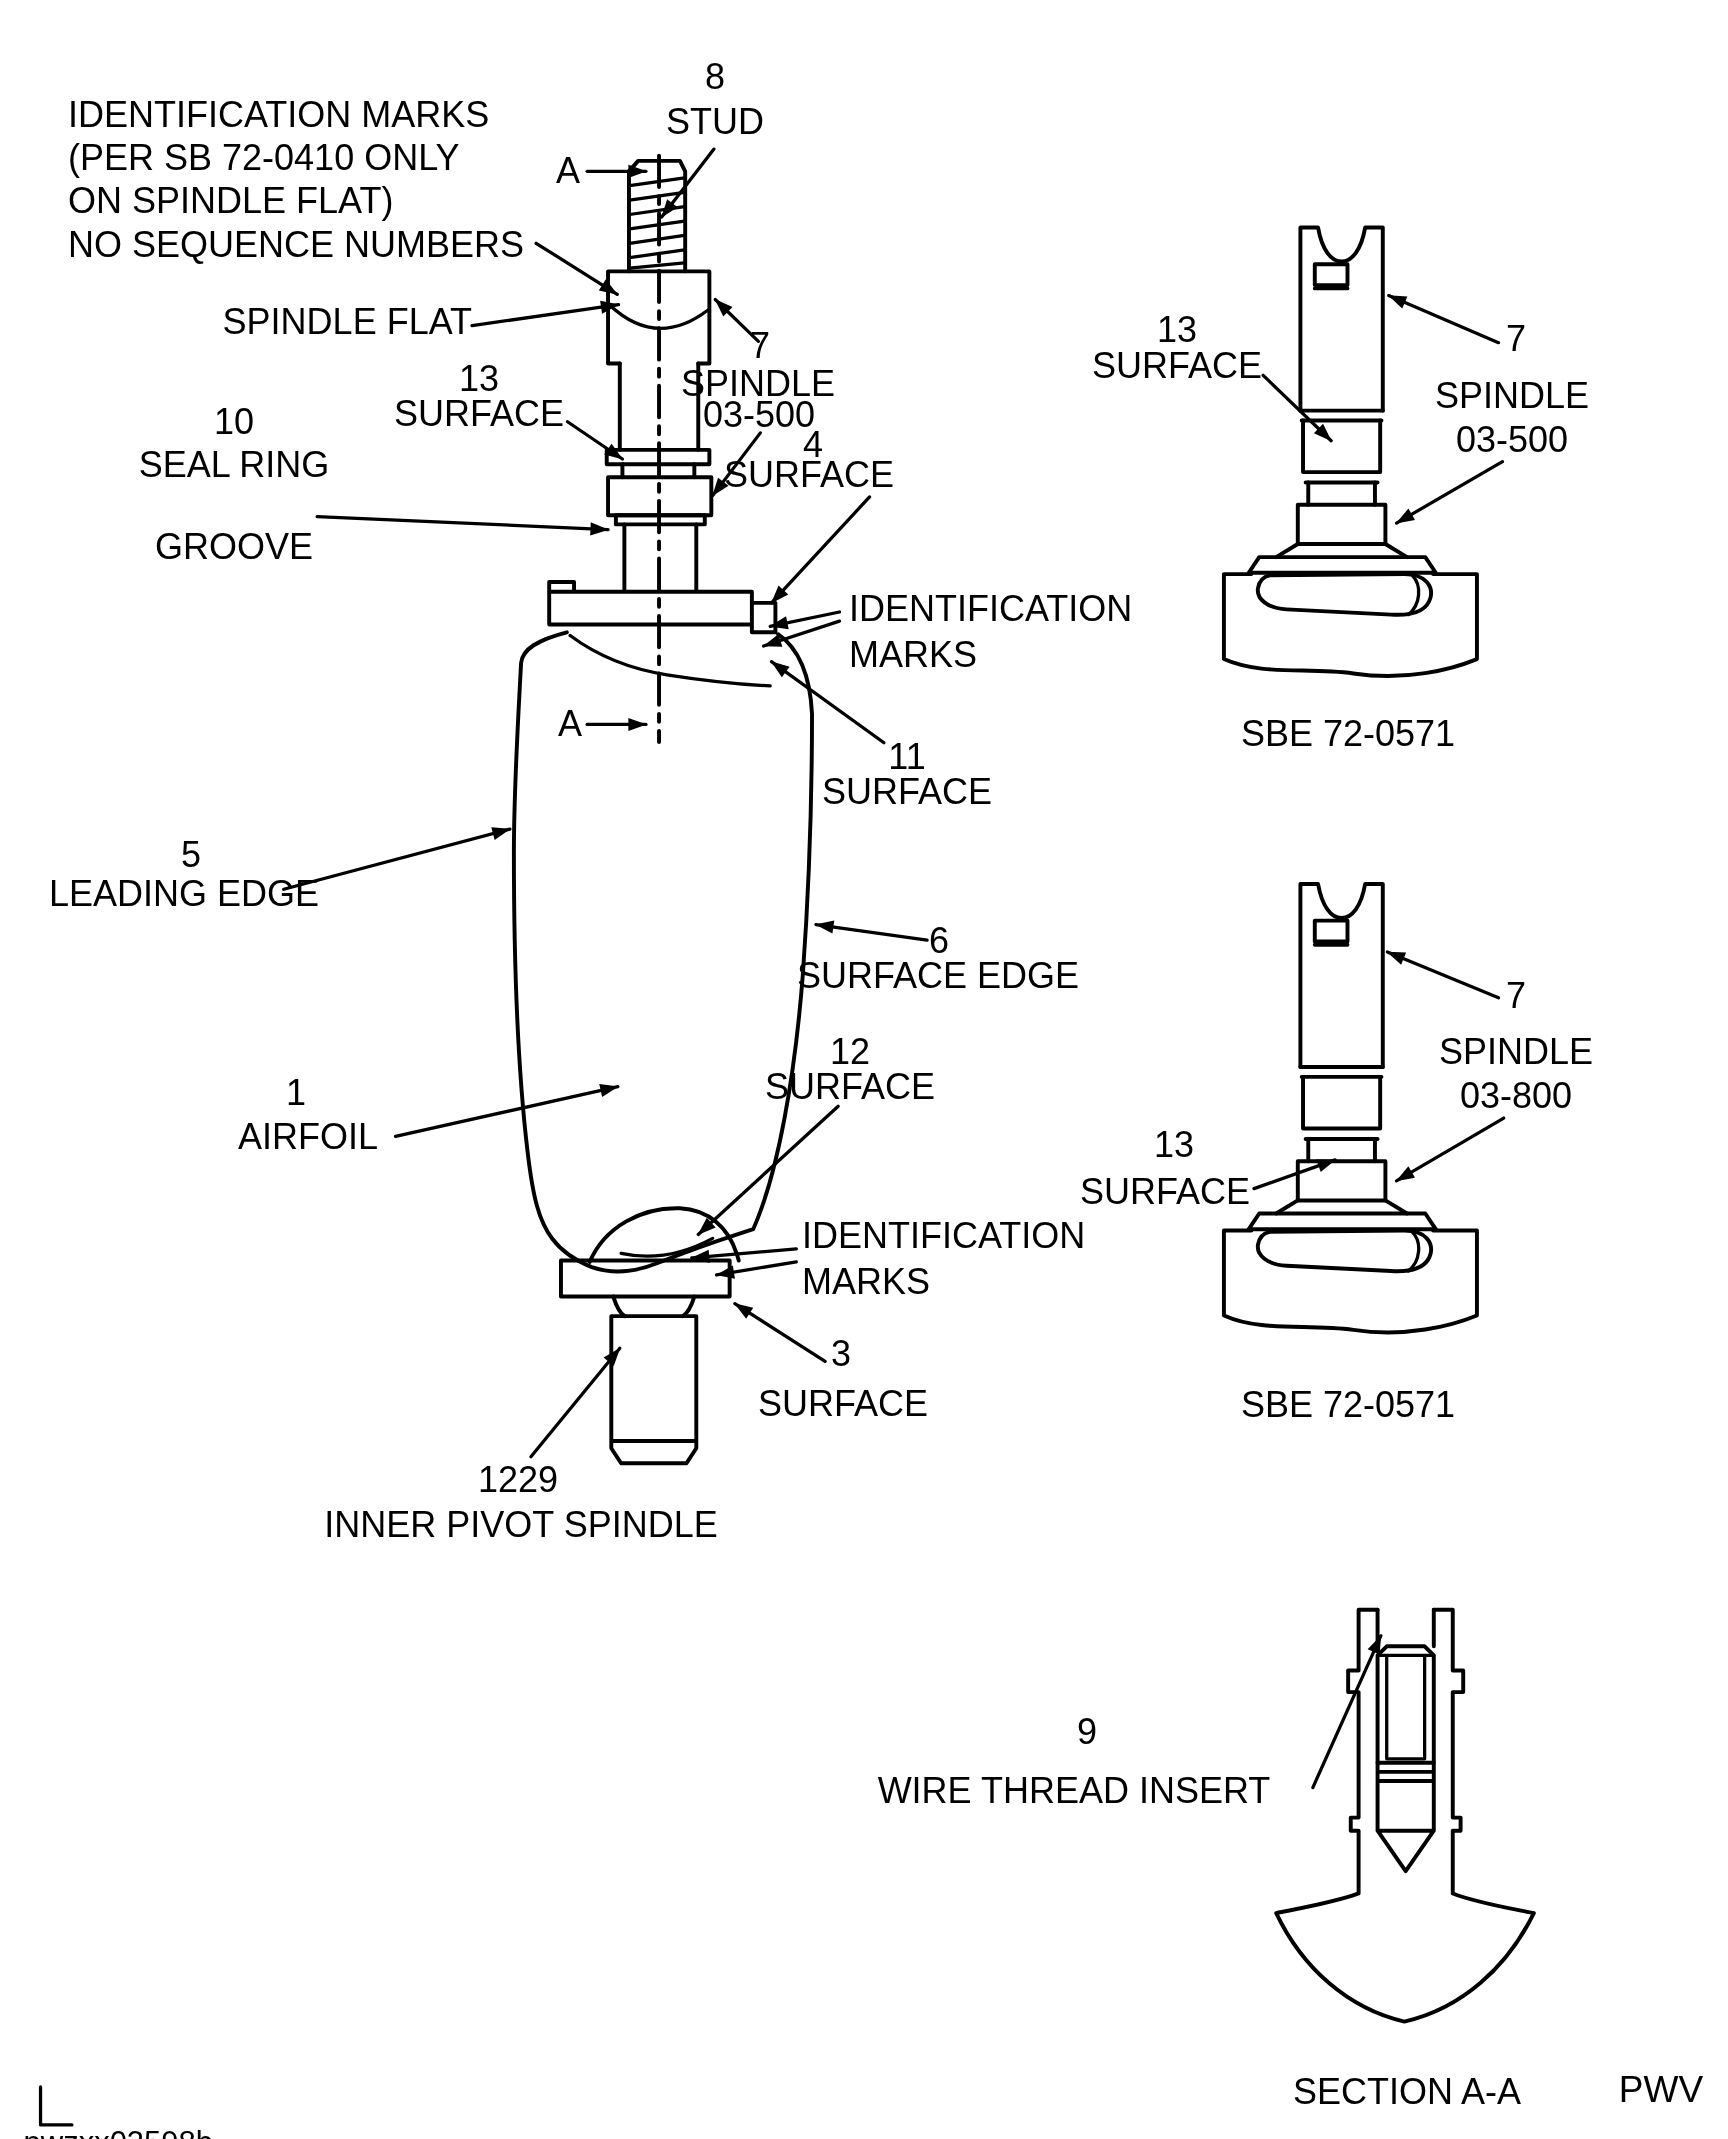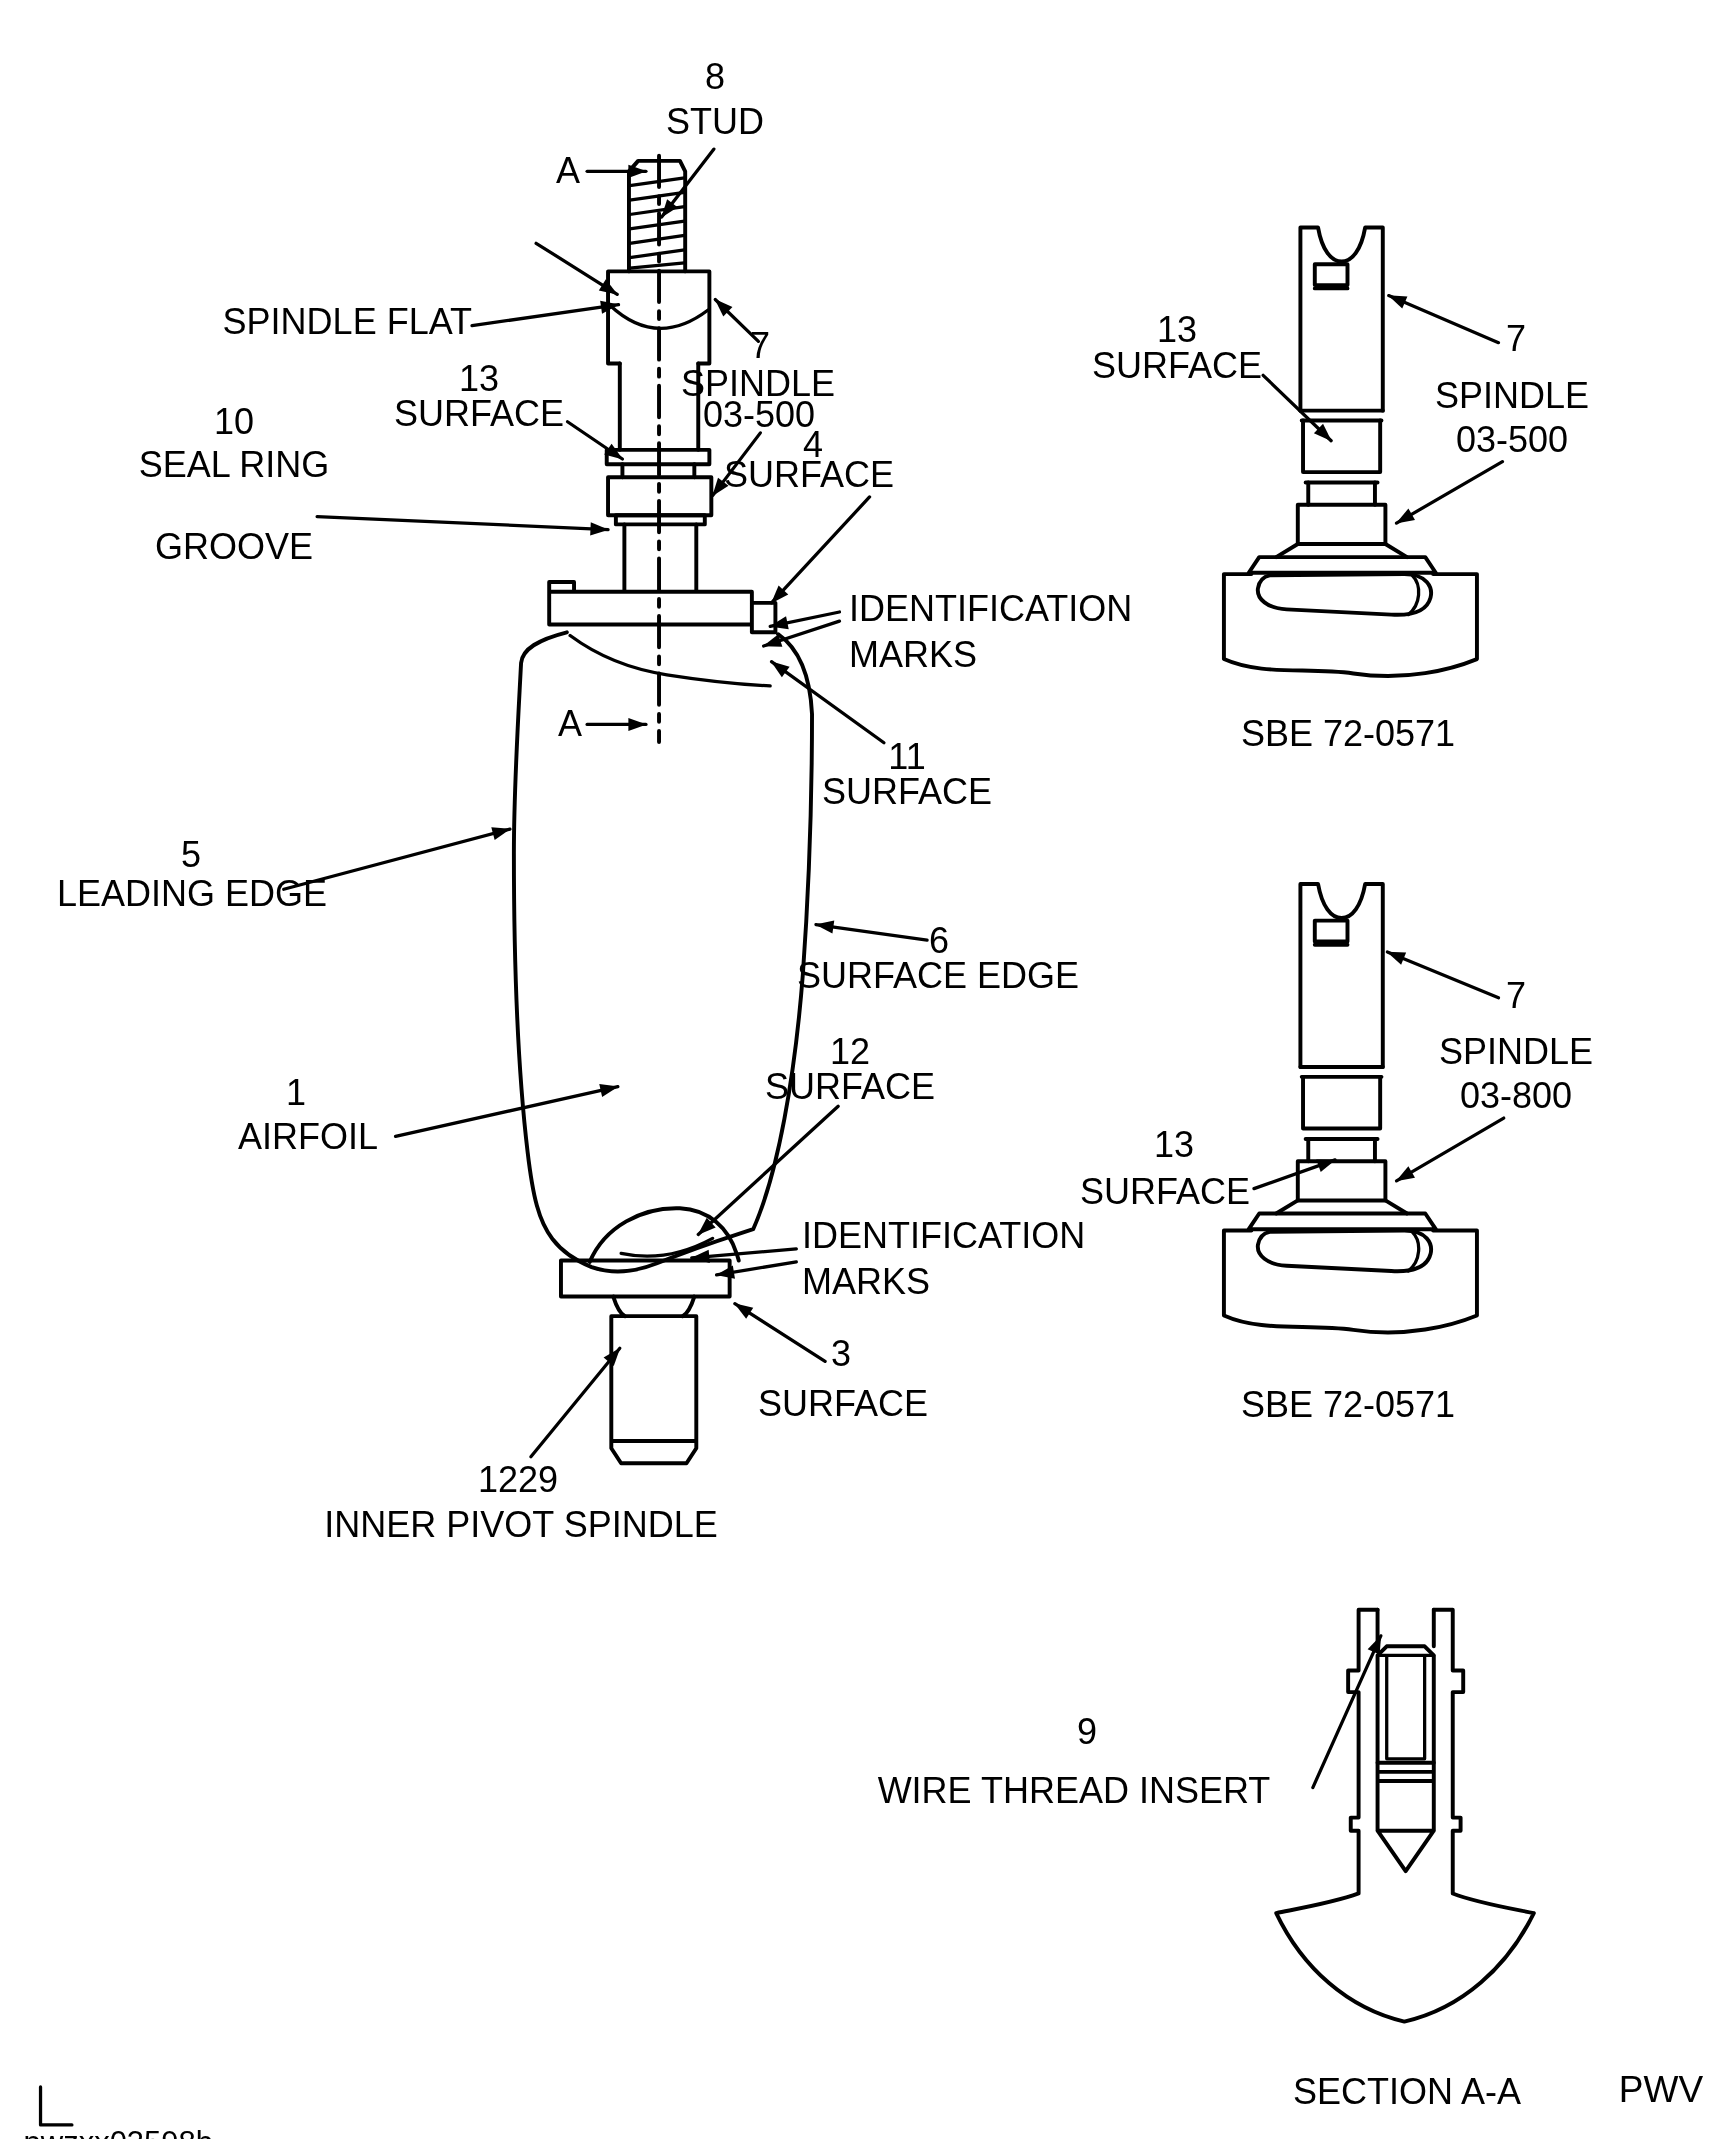--- a/index.html
+++ b/index.html
@@ -136,20 +136,26 @@
         <path d="M2107,2532 L2121,2518 H2179 L2193,2532 V2696 H2107 Z"></path>
         <path class="thin" d="M2121,2532 V2690 M2179,2532 V2690 M2121,2690 H2179 M2107,2532 H2193"></path>
       </g>
       <path d="M2107,2710 H2193 M2107,2724 H2193 M2107,2696 V2800 M2193,2696 V2800 M2107,2800 H2193 M2107,2800 L2150,2862 L2193,2800"></path>
       <path class="leader" marker-end="url(#ah)" d="M2008,2734 L2112,2502"></path>
     </g>
 
     <path class="thin" d="M62,3192 V3250 M62,3250 H110"></path>
   </svg>
 
+  <div class="lbl left note" style="left:68px;top:93px;">
+    <div>IDENTIFICATION MARKS</div>
+    <div>(PER SB 72-0410 ONLY</div>
+    <div>ON SPINDLE FLAT)</div>
+    <div>NO SEQUENCE NUMBERS</div>
+  </div>
 
   <div class="lbl" style="left:715px;top:58px;">8</div>
   <div class="lbl" style="left:715px;top:103px;">STUD</div>
   <div class="lbl" style="left:568px;top:152px;">A</div>
   <div class="lbl right" style="left:472px;top:303px;">SPINDLE FLAT</div>
   <div class="lbl" style="left:479px;top:360px;">13</div>
   <div class="lbl" style="left:479px;top:395px;">SURFACE</div>
   <div class="lbl" style="left:234px;top:403px;">10</div>
   <div class="lbl" style="left:234px;top:446px;">SEAL RING</div>
   <div class="lbl" style="left:234px;top:488px;margin-top:40px;">GROOVE</div>
@@ -157,21 +163,21 @@
   <div class="lbl" style="left:758px;top:365px;">SPINDLE</div>
   <div class="lbl" style="left:759px;top:396px;">03-500</div>
   <div class="lbl" style="left:813px;top:426px;">4</div>
   <div class="lbl" style="left:809px;top:456px;">SURFACE</div>
   <div class="lbl left" style="left:849px;top:590px;">IDENTIFICATION</div>
   <div class="lbl left" style="left:849px;top:636px;">MARKS</div>
   <div class="lbl" style="left:907px;top:738px;">11</div>
   <div class="lbl" style="left:907px;top:773px;">SURFACE</div>
   <div class="lbl" style="left:570px;top:705px;">A</div>
   <div class="lbl" style="left:191px;top:836px;">5</div>
-  <div class="lbl" style="left:192px;top:875px;">LEADING EDGE</div>
+  <div class="lbl" style="left:184px;top:875px;">LEADING EDGE</div>
   <div class="lbl" style="left:939px;top:922px;">6</div>
   <div class="lbl" style="left:938px;top:957px;">SURFACE EDGE</div>
   <div class="lbl" style="left:296px;top:1074px;">1</div>
   <div class="lbl" style="left:308px;top:1118px;">AIRFOIL</div>
   <div class="lbl" style="left:850px;top:1033px;">12</div>
   <div class="lbl" style="left:850px;top:1068px;">SURFACE</div>
   <div class="lbl left" style="left:802px;top:1217px;">IDENTIFICATION</div>
   <div class="lbl left" style="left:802px;top:1263px;">MARKS</div>
   <div class="lbl" style="left:841px;top:1335px;">3</div>
   <div class="lbl" style="left:843px;top:1385px;">SURFACE</div>

